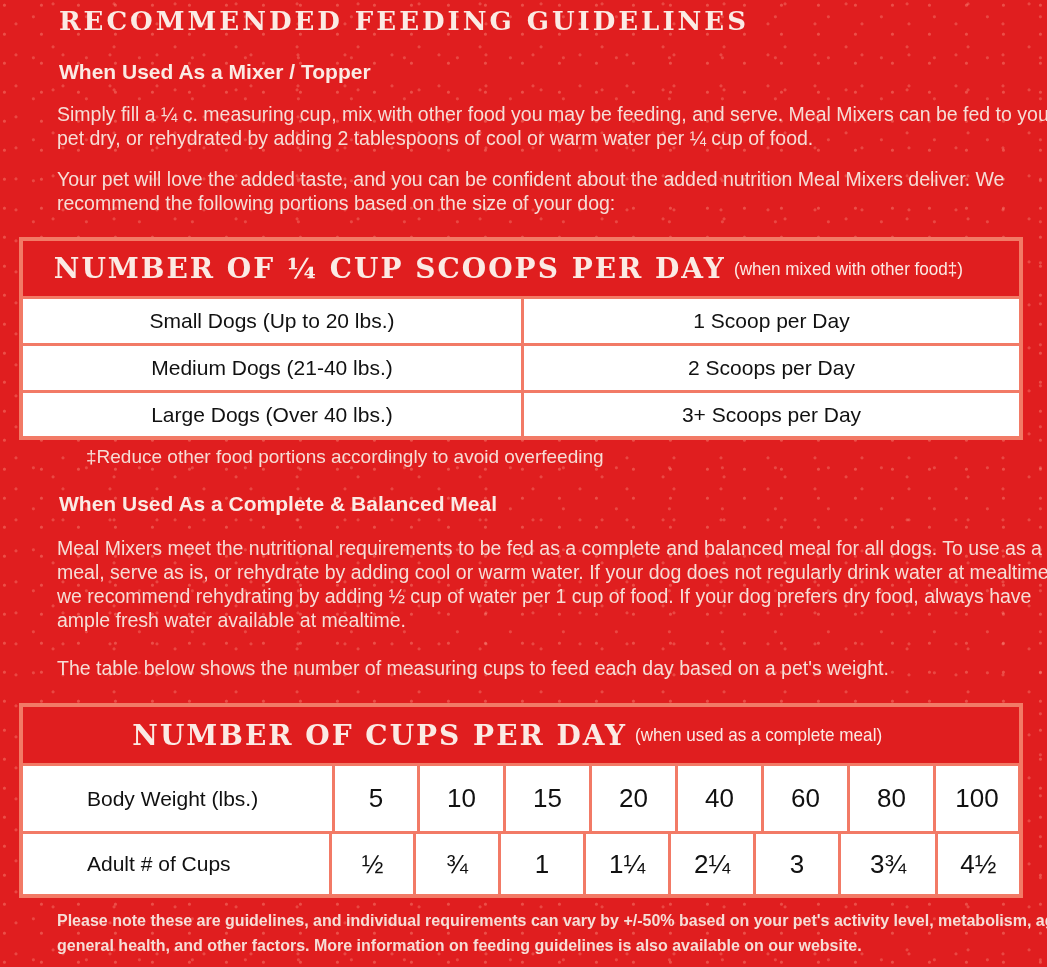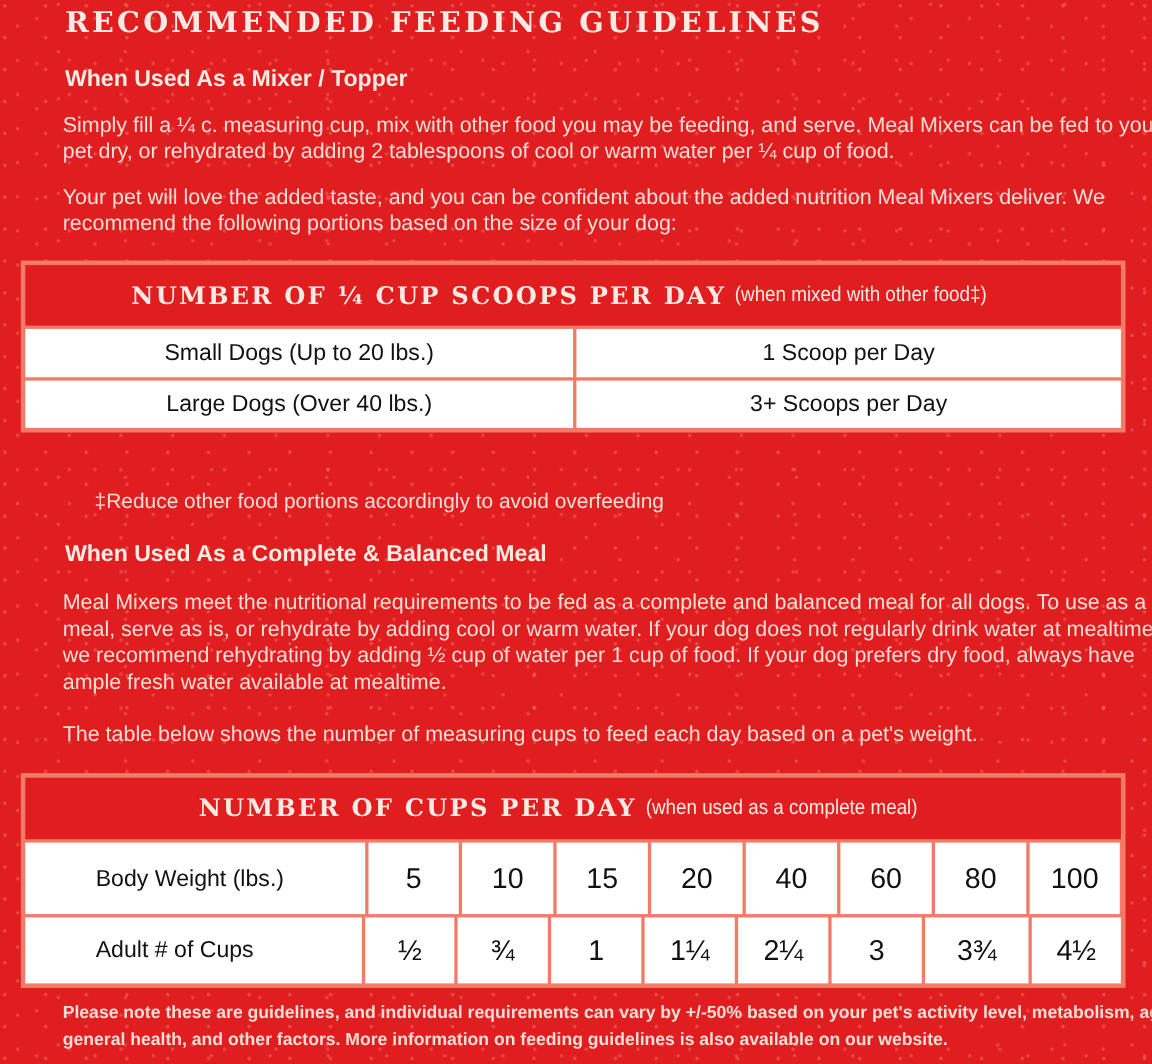--- a/index.html
+++ b/index.html
@@ -35,21 +35,21 @@
     position:absolute; left:19px; width:1004px;
     border:4px solid #f27a66; background:#f27a66;
     box-sizing:border-box;
   }
   .box-head {
     background:#e01e1f; display:flex; align-items:center; justify-content:center;
     margin:0 0 3px 0;
   }
   .box-head .big {
     font-family:"DejaVu Serif", serif; font-weight:bold;
-    font-size:22px; letter-spacing:2px; color:#fbeae4;
+    font-size:28px; letter-spacing:2px; color:#fbeae4;
   }
   .box-head .small {
     font-size:19px; color:#fbeae4; margin-left:8px; transform:scaleX(0.9); transform-origin:left;
   }
   .row { display:flex; margin-bottom:3px; }
   .row:last-child { margin-bottom:0; }
   .cell {
     background:#fff; color:#111; display:flex; align-items:center; justify-content:center;
     font-size:21px; margin-right:3px;
   }
@@ -71,20 +71,24 @@
 <div class="abs para" style="top:167px;">Your pet will love the added taste, and you can be confident about the added nutrition Meal Mixers deliver. We recommend the following portions based on the size of your dog:</div>
 
 <div class="box" style="top:237px;">
   <div class="box-head" style="height:55px;">
     <span class="big">NUMBER OF ¼ CUP SCOOPS PER DAY</span>
     <span class="small">(when mixed with other food‡)</span>
   </div>
   <div class="row">
     <div class="cell" style="width:499px;height:44px;">Small Dogs (Up to 20 lbs.)</div>
     <div class="cell" style="width:496px;height:44px;">1 Scoop per Day</div>
+  </div>
+  <div class="row">
+    <div class="cell" style="width:499px;height:44px;">Medium Dogs (21-40 lbs.)</div>
+    <div class="cell" style="width:496px;height:44px;">2 Scoops per Day</div>
   </div>
   <div class="row">
     <div class="cell" style="width:499px;height:43px;">Large Dogs (Over 40 lbs.)</div>
     <div class="cell" style="width:496px;height:43px;">3+ Scoops per Day</div>
   </div>
 </div>
 
 <div class="abs footnote">‡Reduce other food portions accordingly to avoid overfeeding</div>
 
 <div class="abs subhead" style="top:492px;">When Used As a Complete &amp; Balanced Meal</div>

